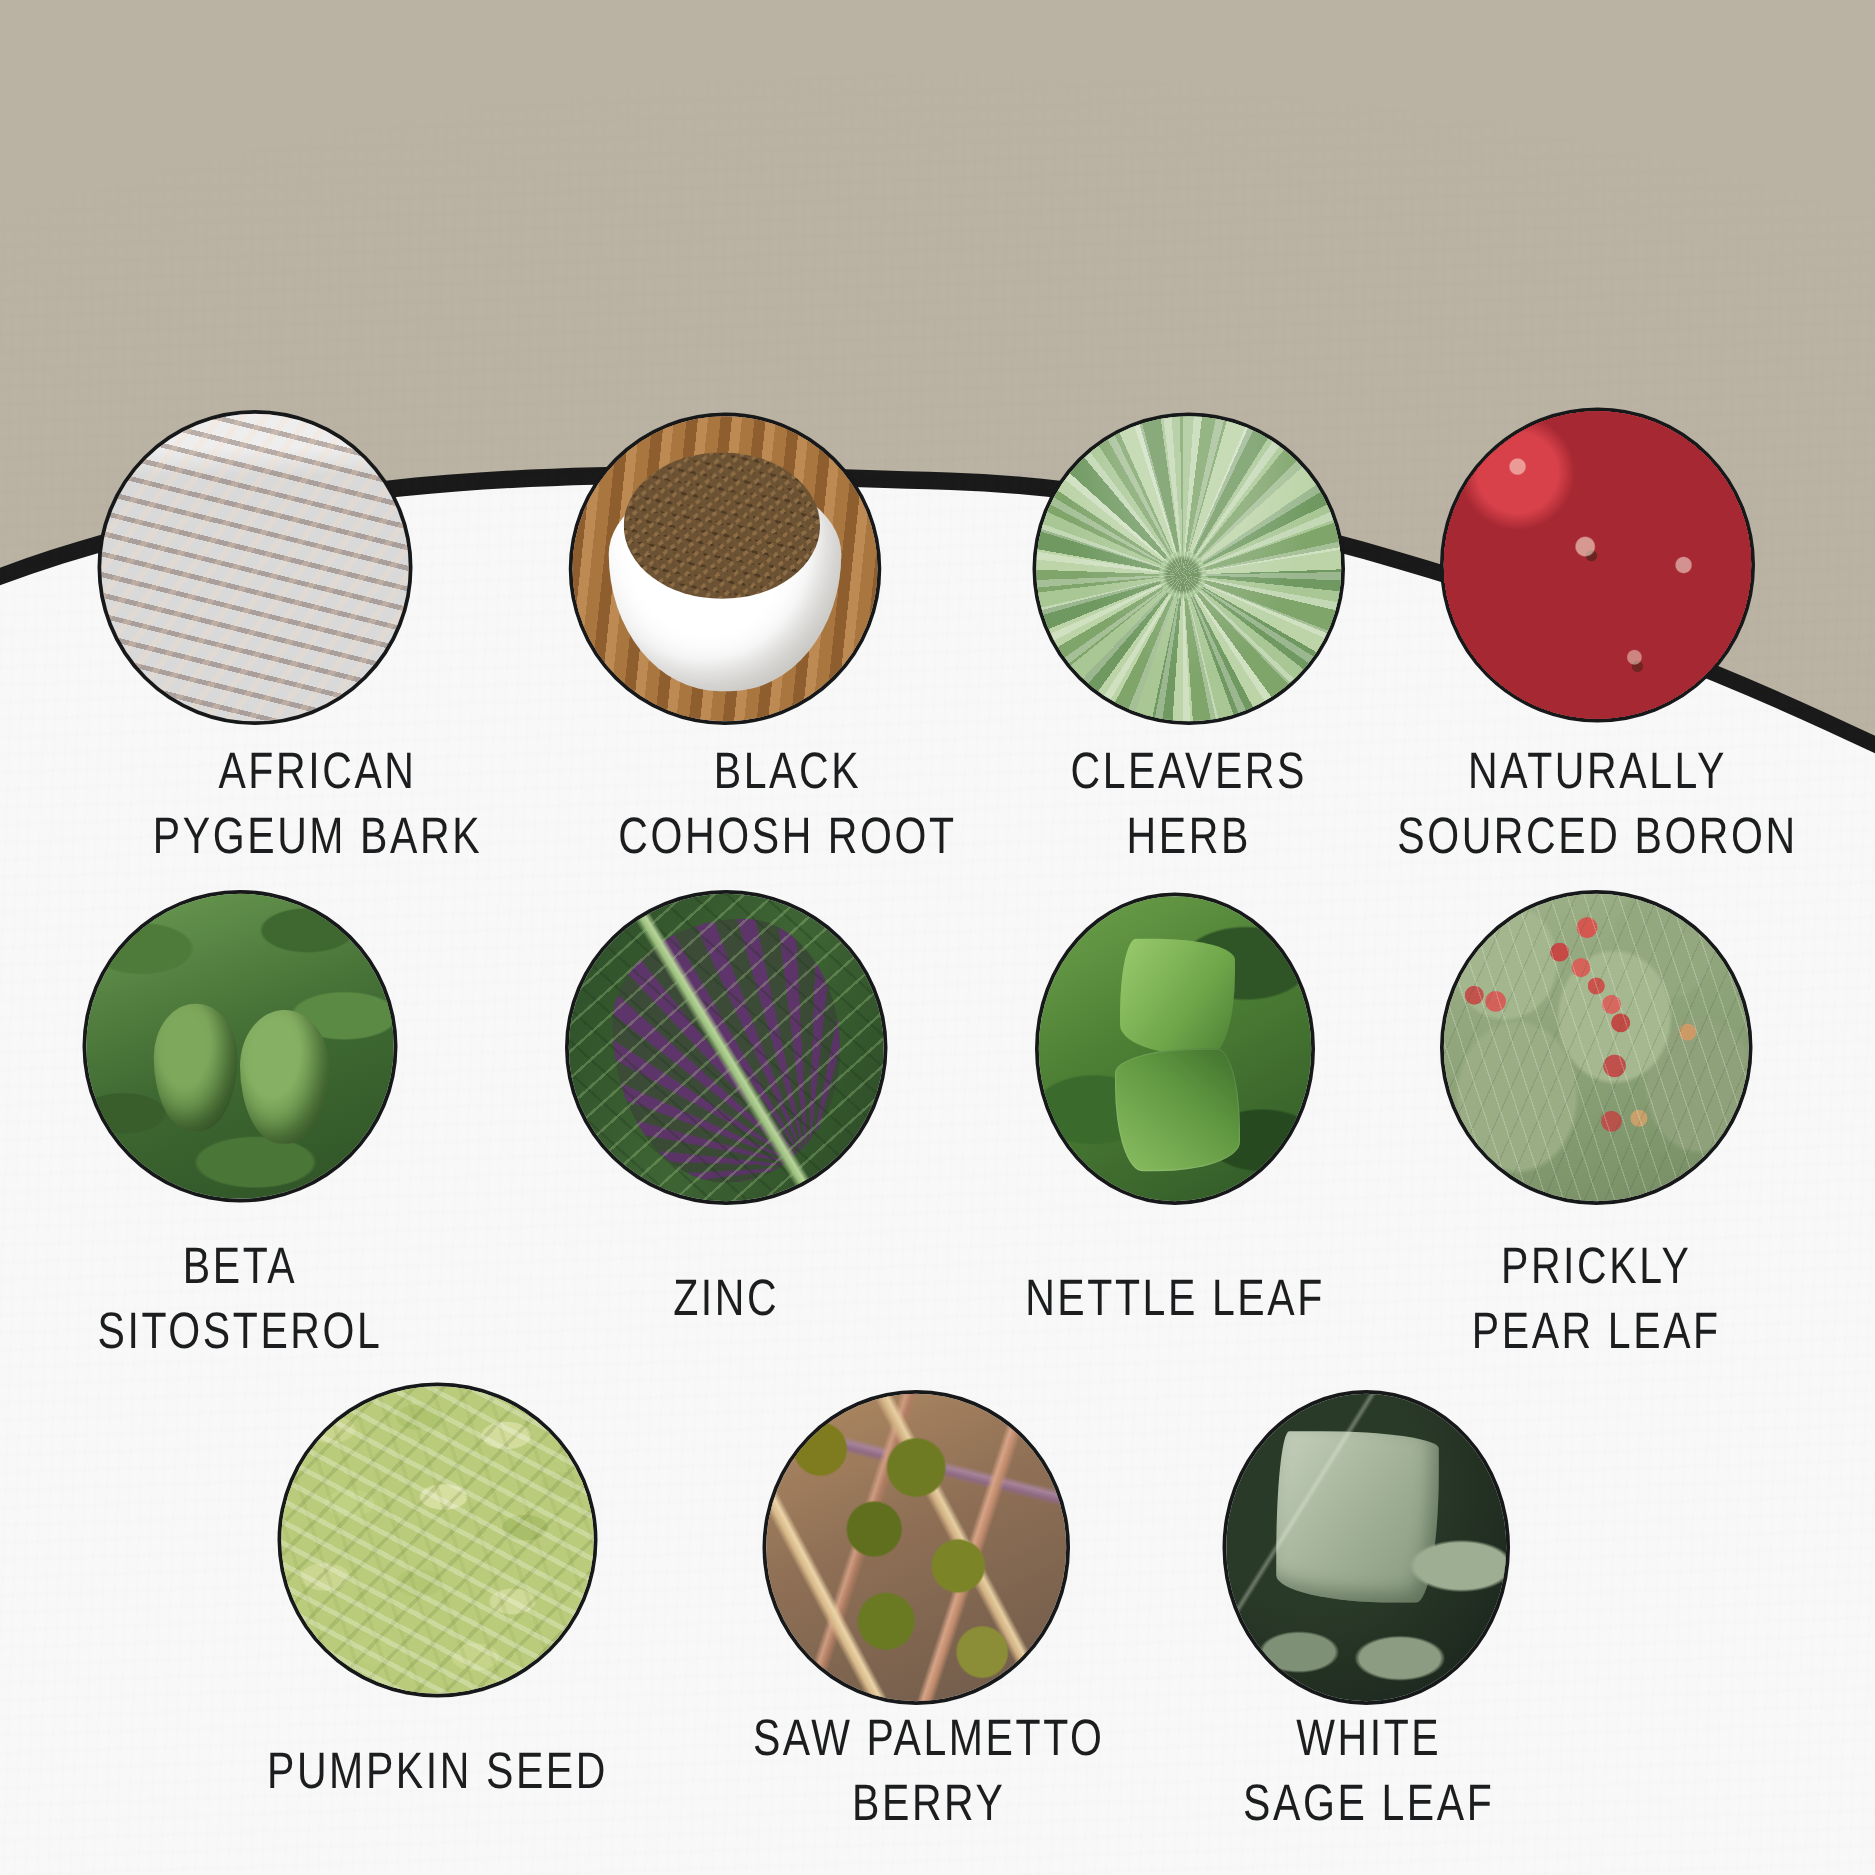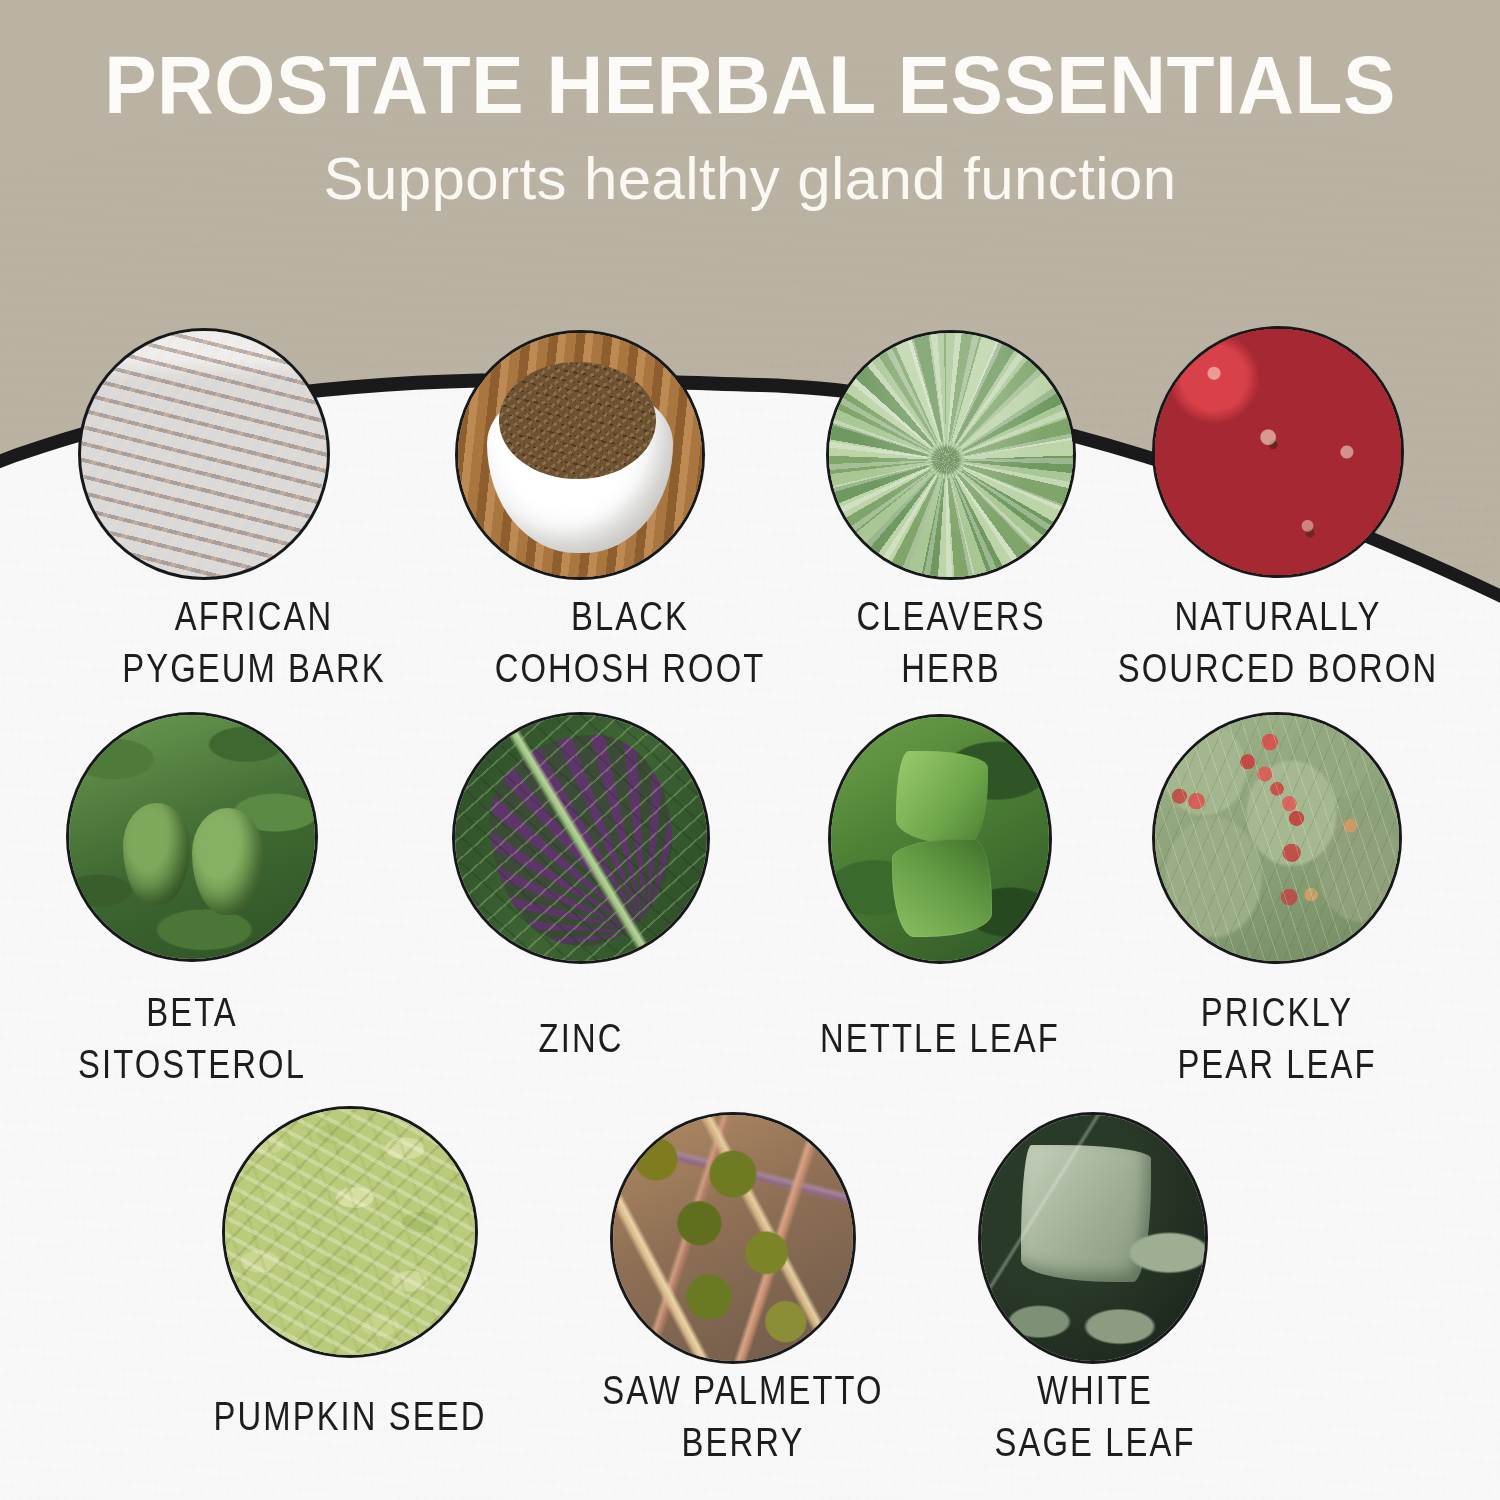--- a/index.html
+++ b/index.html
@@ -402,24 +402,20 @@
 <div class="page">
 
   <div class="panel-wrap">
     <svg viewBox="0 0 1500 1500" xmlns="http://www.w3.org/2000/svg">
       <path d="M -40 470 C 240 352, 560 372, 760 378 C 980 385, 1260 470, 1540 608 L 1540 1540 L -40 1540 Z" fill="#1A1A1A"></path>
       <path d="M -40 484 C 240 366, 560 386, 760 392 C 980 399, 1260 484, 1540 622 L 1540 1540 L -40 1540 Z" fill="#F7F8F7"></path>
     </svg>
     <div class="paper-texture"></div>
   </div>
 
-  <div class="header">
-    <h1 class="title">PROSTATE HERBAL ESSENTIALS</h1>
-    <p class="subtitle">Supports healthy gland function</p>
-  </div>
 
   <div class="grid">
 
     <div class="cell">
       <div class="thumb" style="left:78px; top:328px; width:252px; height:252px;">
         <div class="art art-bark"></div>
       </div>
       <div class="label" style="left:-46px; top:590px; width:600px; text-align:center;">AFRICAN
 PYGEUM BARK</div>
     </div>

